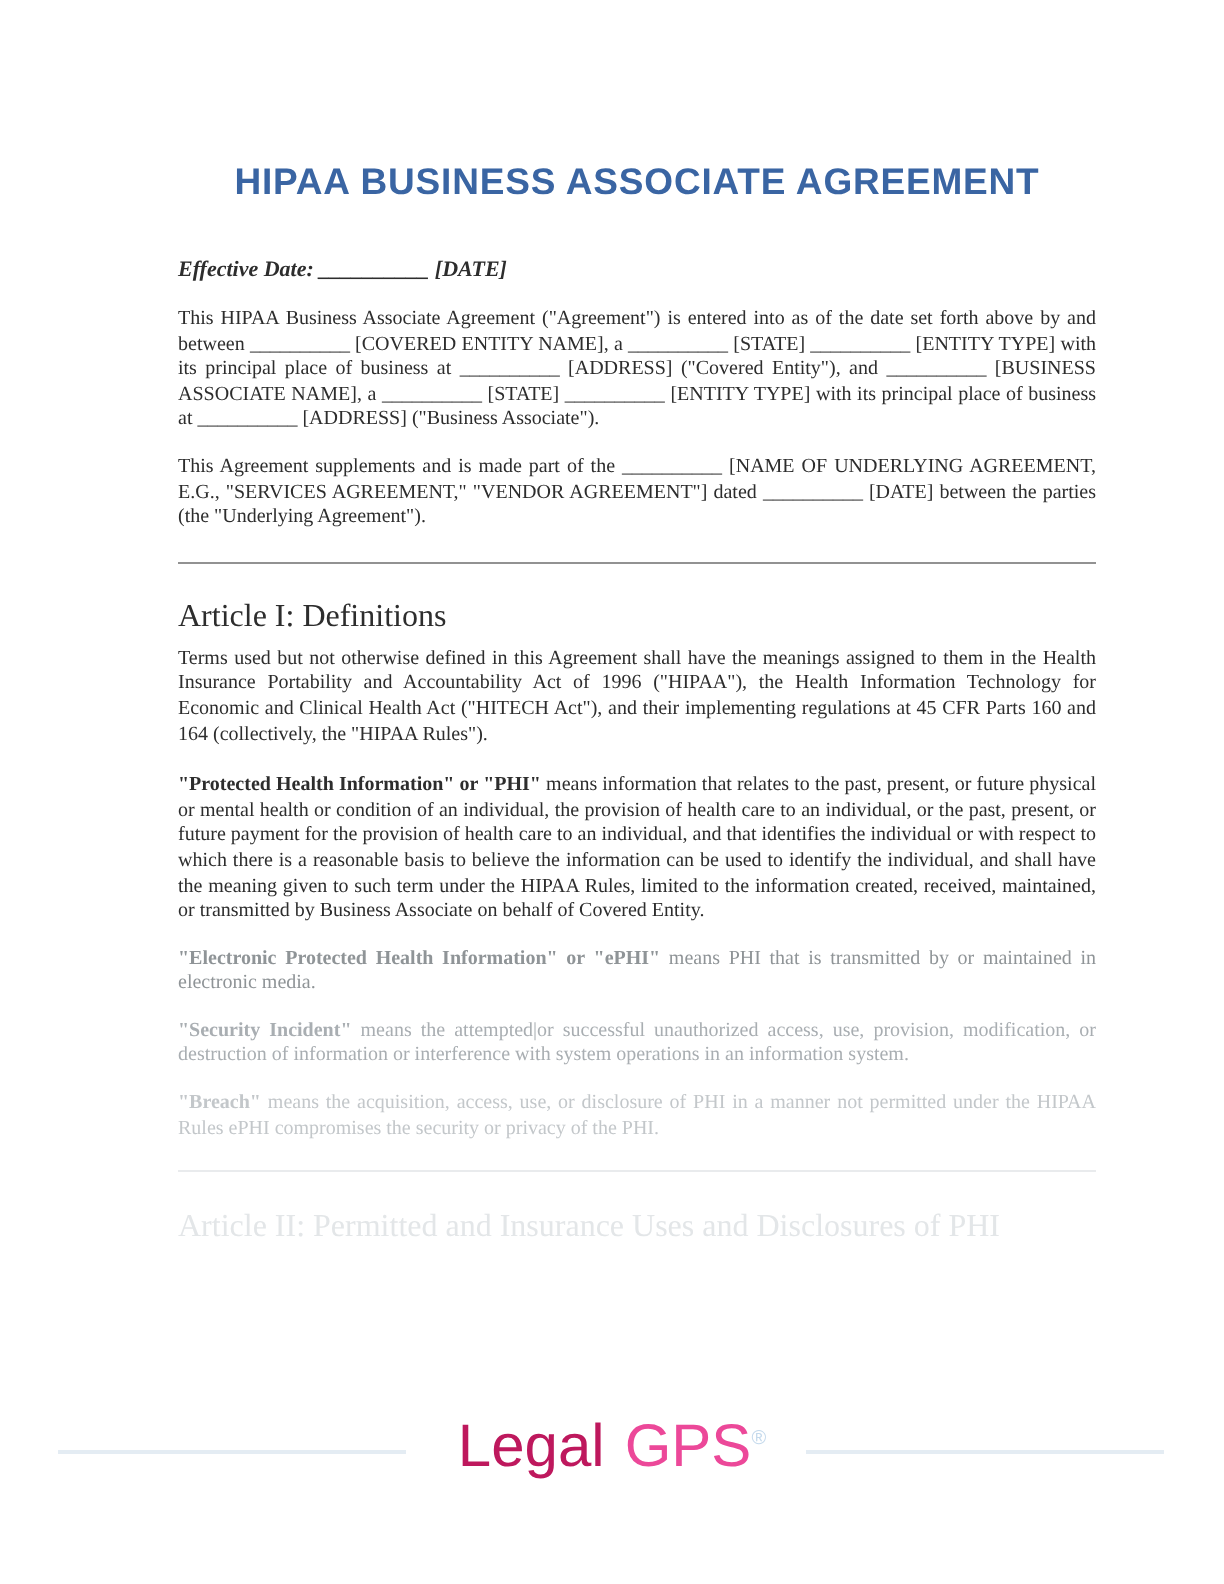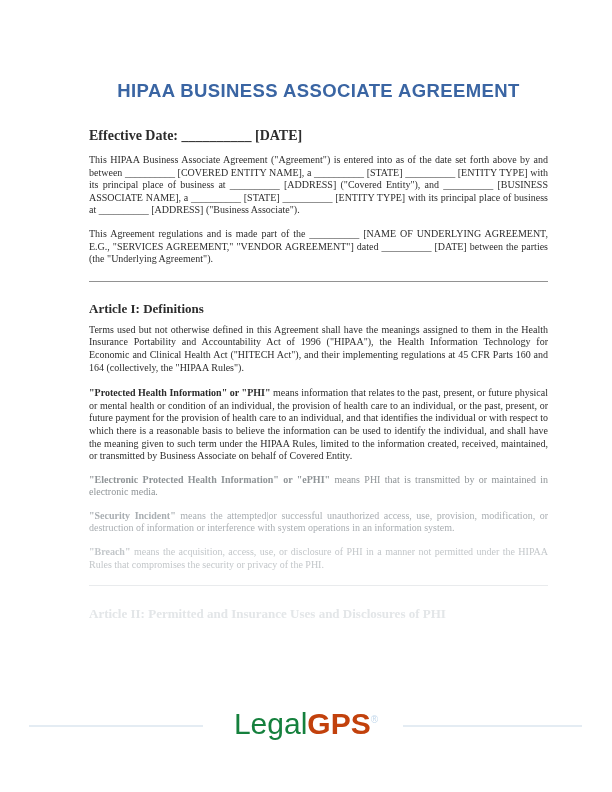--- a/index.html
+++ b/index.html
@@ -17,39 +17,40 @@
     font-family:"Liberation Sans",sans-serif;
     font-weight:bold;
     font-size:18.5px;
     line-height:21px;
     letter-spacing:0.4px;
     color:#3a65a3;
     text-align:center;
     margin:0 0 28px 0;
   }
   .eff-line{
-    font-size:14px;line-height:13px;
+    font-size:11px;line-height:13px;
     font-weight:bold;
     margin:0 0 12px 0;
+    font-style:italic;
   }
   .para{
     font-size:10px;line-height:12.6px;
     text-align:justify;
     margin:0 0 11px 0;
   }
   .para b, .eff-line b{font-weight:bold;}
   .mb-lg{margin-bottom:14px;}
   .hr1{
     border:none;height:0;
     border-top:1px solid #929292;
     margin:15px 0 20px 0;
   }
   .art-head{
-    font-size:13px;line-height:13px;
-    font-weight:bold;
+    font-size:16px;line-height:13px;
+    font-weight:normal;
     margin:0 0 9px 0;
   }
   .mt-md{margin-top:13px;}
   .ink{color:#2d2d2d;}
   .g1{color:#8f9497;}
   .g2{color:#a9aeb2;}
   .g3{color:#c3c7ca;}
   .hr2{
     border:none;height:0;
     border-top:1px solid #e9ebed;
@@ -60,56 +61,56 @@
   .footer-rule{position:absolute;height:2px;background:#e4ecf3;top:27px;}
   .footer-rule.left{left:29px;width:174px;}
   .footer-rule.right{left:403px;width:179px;}
   .brand{
     position:absolute;left:0;top:0;width:612px;
     text-align:center;
     font-family:"Liberation Sans",sans-serif;
     font-size:30px;line-height:44px;
     white-space:nowrap;
   }
-  .brand-light{color:#15803d;font-weight:normal;}
-  .brand-bold{color:#c2410c;font-weight:bold;}
+  .brand-light{color:#be185d;font-weight:normal;}
+  .brand-bold{color:#ec4899;font-weight:normal;padding-left:10px;}
   .reg-mark{
     font-size:10px;
     color:#c4d9ec;
     vertical-align:super;
     font-weight:normal;
   }
 </style>
 </head>
 <body>
 
 <div class="page">
   <div class="content">
 
     <h1 class="doc-title">HIPAA BUSINESS ASSOCIATE AGREEMENT</h1>
 
     <p class="eff-line"><b>Effective Date:</b> <b>__________ [DATE]</b></p>
 
     <p class="para">This HIPAA Business Associate Agreement ("Agreement") is entered into as of the date set forth above by and between __________ [COVERED ENTITY NAME], a __________ [STATE] __________ [ENTITY TYPE] with its principal place of business at __________ [ADDRESS] ("Covered Entity"), and __________ [BUSINESS ASSOCIATE NAME], a __________ [STATE] __________ [ENTITY TYPE] with its principal place of business at __________ [ADDRESS] ("Business Associate").</p>
 
-    <p class="para mb-lg">This Agreement regulations and is made part of the __________ [NAME OF UNDERLYING AGREEMENT, E.G., "SERVICES AGREEMENT," "VENDOR AGREEMENT"] dated __________ [DATE] between the parties (the "Underlying Agreement").</p>
+    <p class="para mb-lg">This Agreement supplements and is made part of the __________ [NAME OF UNDERLYING AGREEMENT, E.G., "SERVICES AGREEMENT," "VENDOR AGREEMENT"] dated __________ [DATE] between the parties (the "Underlying Agreement").</p>
 
     <hr class="hr1">
 
     <h2 class="art-head">Article I: Definitions</h2>
 
     <p class="para">Terms used but not otherwise defined in this Agreement shall have the meanings assigned to them in the Health Insurance Portability and Accountability Act of 1996 ("HIPAA"), the Health Information Technology for Economic and Clinical Health Act ("HITECH Act"), and their implementing regulations at 45 CFR Parts 160 and 164 (collectively, the "HIPAA Rules").</p>
 
     <p class="para mt-md ink"><b>"Protected Health Information" or "PHI"</b><span> means information that relates to the past, present, or future physical or mental health or condition of an individual, the provision of health care to an individual, or the past, present, or future payment for the provision of health care to an individual, and that identifies the individual or with respect to which there is a reasonable basis to believe the information can be used to identify the individual, and shall have the meaning given to such term under the HIPAA Rules, limited to the information created, received, maintained, or transmitted by Business Associate on behalf of Covered Entity.</span></p>
 
     <p class="para g1"><b>"Electronic Protected Health Information" or "ePHI"</b><span> means PHI that is transmitted by or maintained in electronic media.</span></p>
 
     <p class="para g2"><b>"Security Incident"</b><span> means the attempted|or successful unauthorized access, use, provision, modification, or destruction of information or interference with system operations in an information system.</span></p>
 
-    <p class="para g3"><b>"Breach"</b><span> means the acquisition, access, use, or disclosure of PHI in a manner not permitted under the HIPAA Rules that compromises the security or privacy of the PHI.</span></p>
+    <p class="para g3"><b>"Breach"</b><span> means the acquisition, access, use, or disclosure of PHI in a manner not permitted under the HIPAA Rules ePHI compromises the security or privacy of the PHI.</span></p>
 
     <hr class="hr2">
 
     <h2 class="art-head art-head-faded">Article II: Permitted and Insurance Uses and Disclosures of PHI</h2>
 
   </div>
 
   <div class="footer">
     <div class="footer-rule left"></div>
     <div class="footer-rule right"></div>

